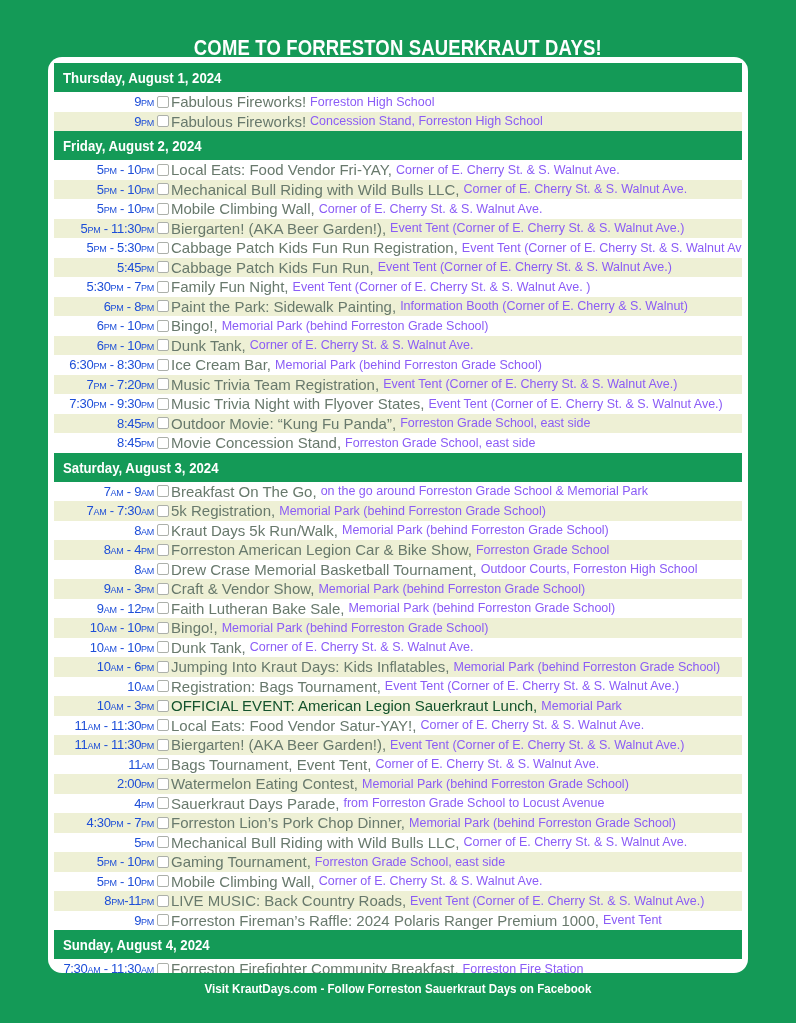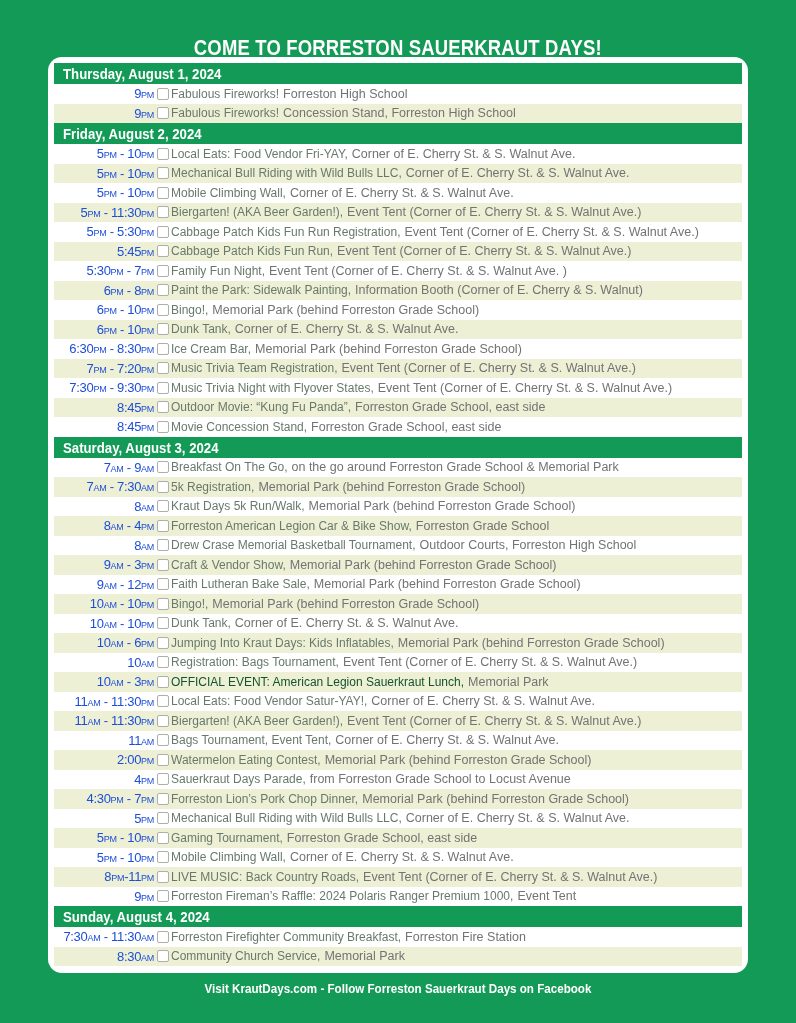--- a/index.html
+++ b/index.html
@@ -14,40 +14,40 @@
   .page-title {
     display:inline-block; color:#FFFFFF; font-weight:bold; font-size:22px;
     transform:scaleX(0.84); transform-origin:center; white-space:nowrap; letter-spacing:0.2px;
   }
   .card {
     position:absolute; left:48px; top:57px; width:700px; height:916px;
     background:#FFFFFF; border-radius:14px; padding:6px; box-sizing:border-box;
     overflow:hidden;
   }
   .day-bar {
-    height:21px; background:#149A57; color:#FFFFFF;
+    height:29px; background:#149A57; color:#FFFFFF;
     display:flex; align-items:center; padding-left:9px;
   }
   .day-bar-text {
     display:inline-block; font-weight:bold; font-size:15px;
     transform:scaleX(0.88); transform-origin:left center; white-space:nowrap;
   }
   .row { display:flex; align-items:center; height:19.5px; white-space:nowrap; overflow:hidden; }
   .row.stripe { background:#EEF0D5; }
   .time {
     flex:none; width:100px; text-align:right;
     font-variant:small-caps; color:#1d4ed8; font-size:13px; letter-spacing:-0.3px;
   }
   .checkbox {
     flex:none; width:10px; height:10px; background:#FFFFFF;
     border:1.5px solid #ACB0AA; border-radius:2px; margin:0 2px 0 3px;
   }
-  .name { color:#68796C; font-size:12px; }
+  .name { color:#68796C; font-size:15px; }
   .name.bold { font-weight:normal; color:#14532d; }
-  .loc { color:#737373; font-size:12.5px; margin-left:4px;text-align:right; }
+  .loc { color:#8b5cf6; font-size:12.5px; margin-left:4px;text-align:right; }
   .footer-wrap { position:absolute; top:979px; left:0; right:0; text-align:center; }
   .footer-text {
     display:inline-block; color:#FFFFFF; font-weight:bold; font-size:13.5px;
     transform:scaleX(0.86); transform-origin:center; white-space:nowrap;
   }
 </style>
 </head>
 <body>
 
 <div class="title-wrap">

